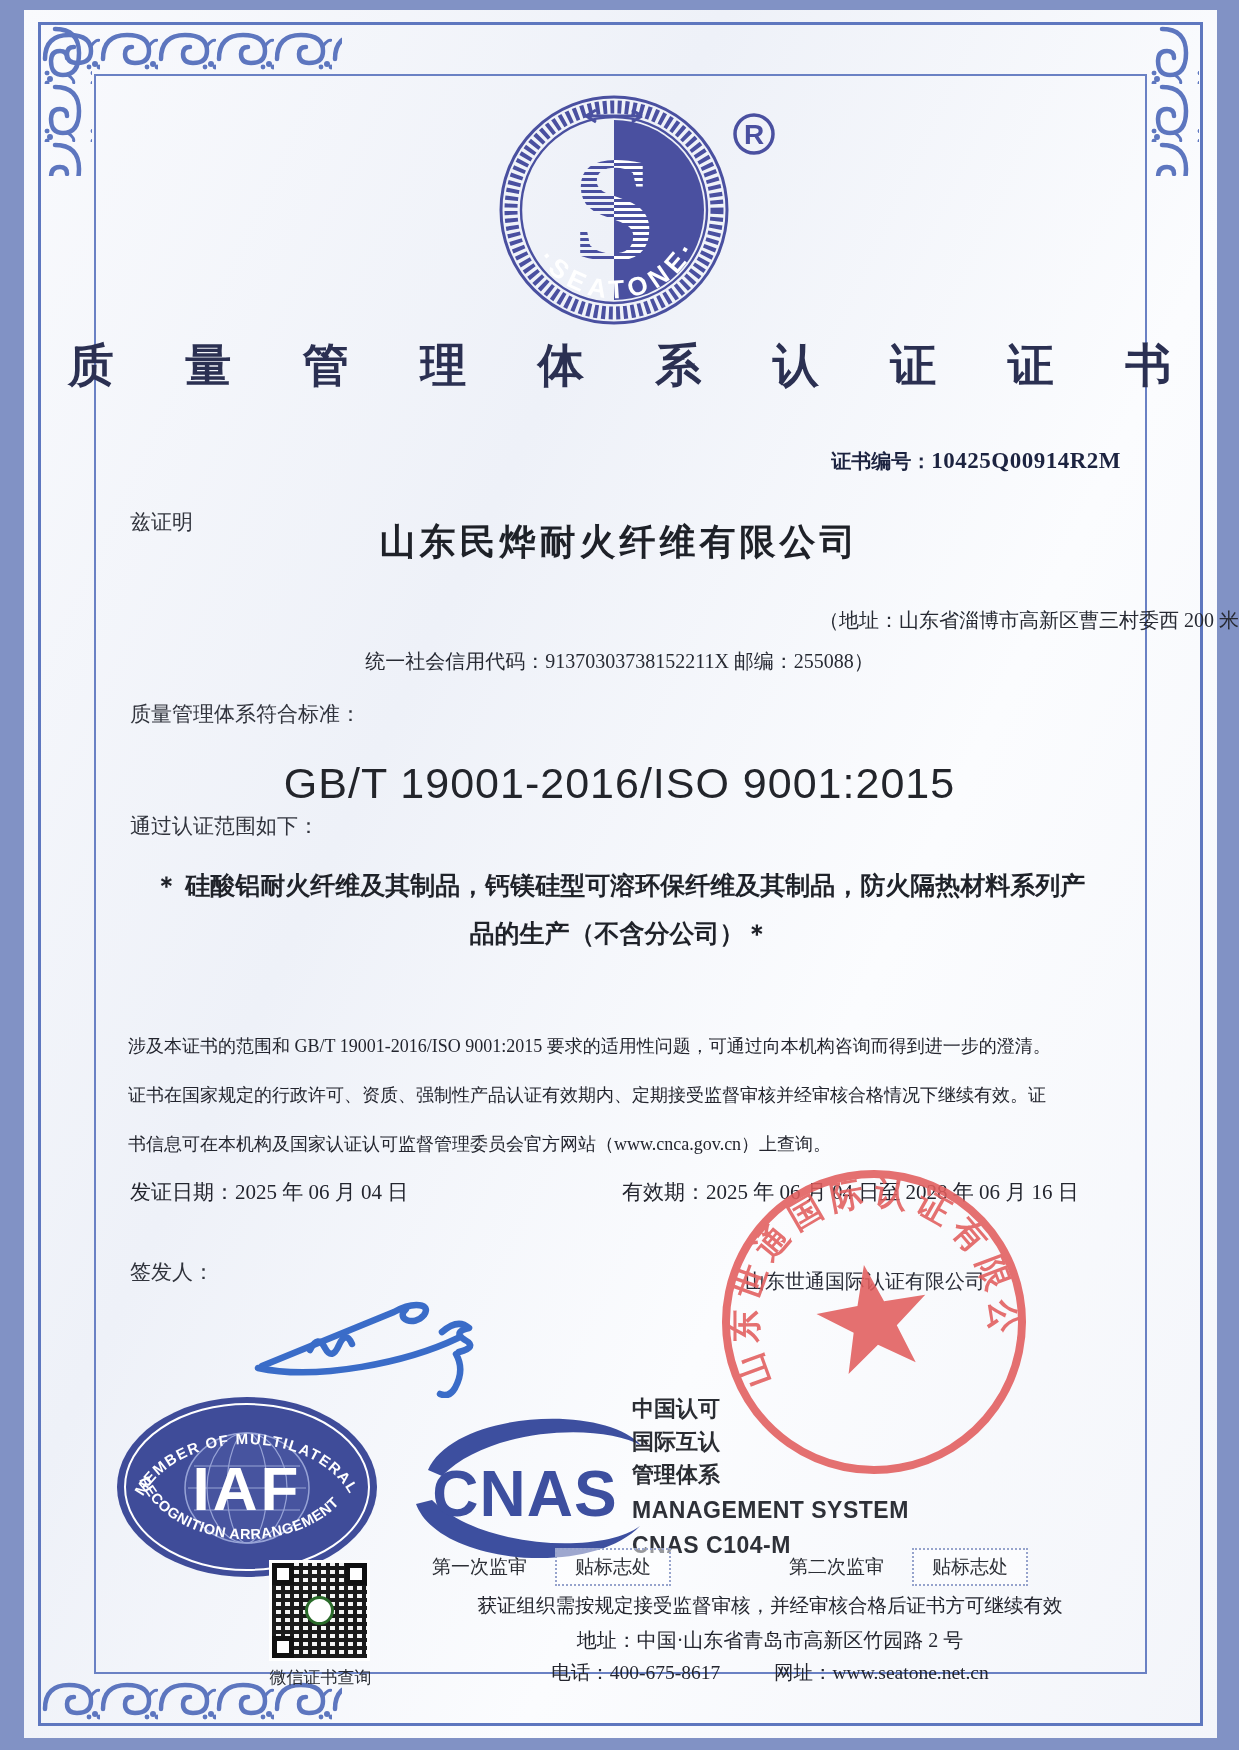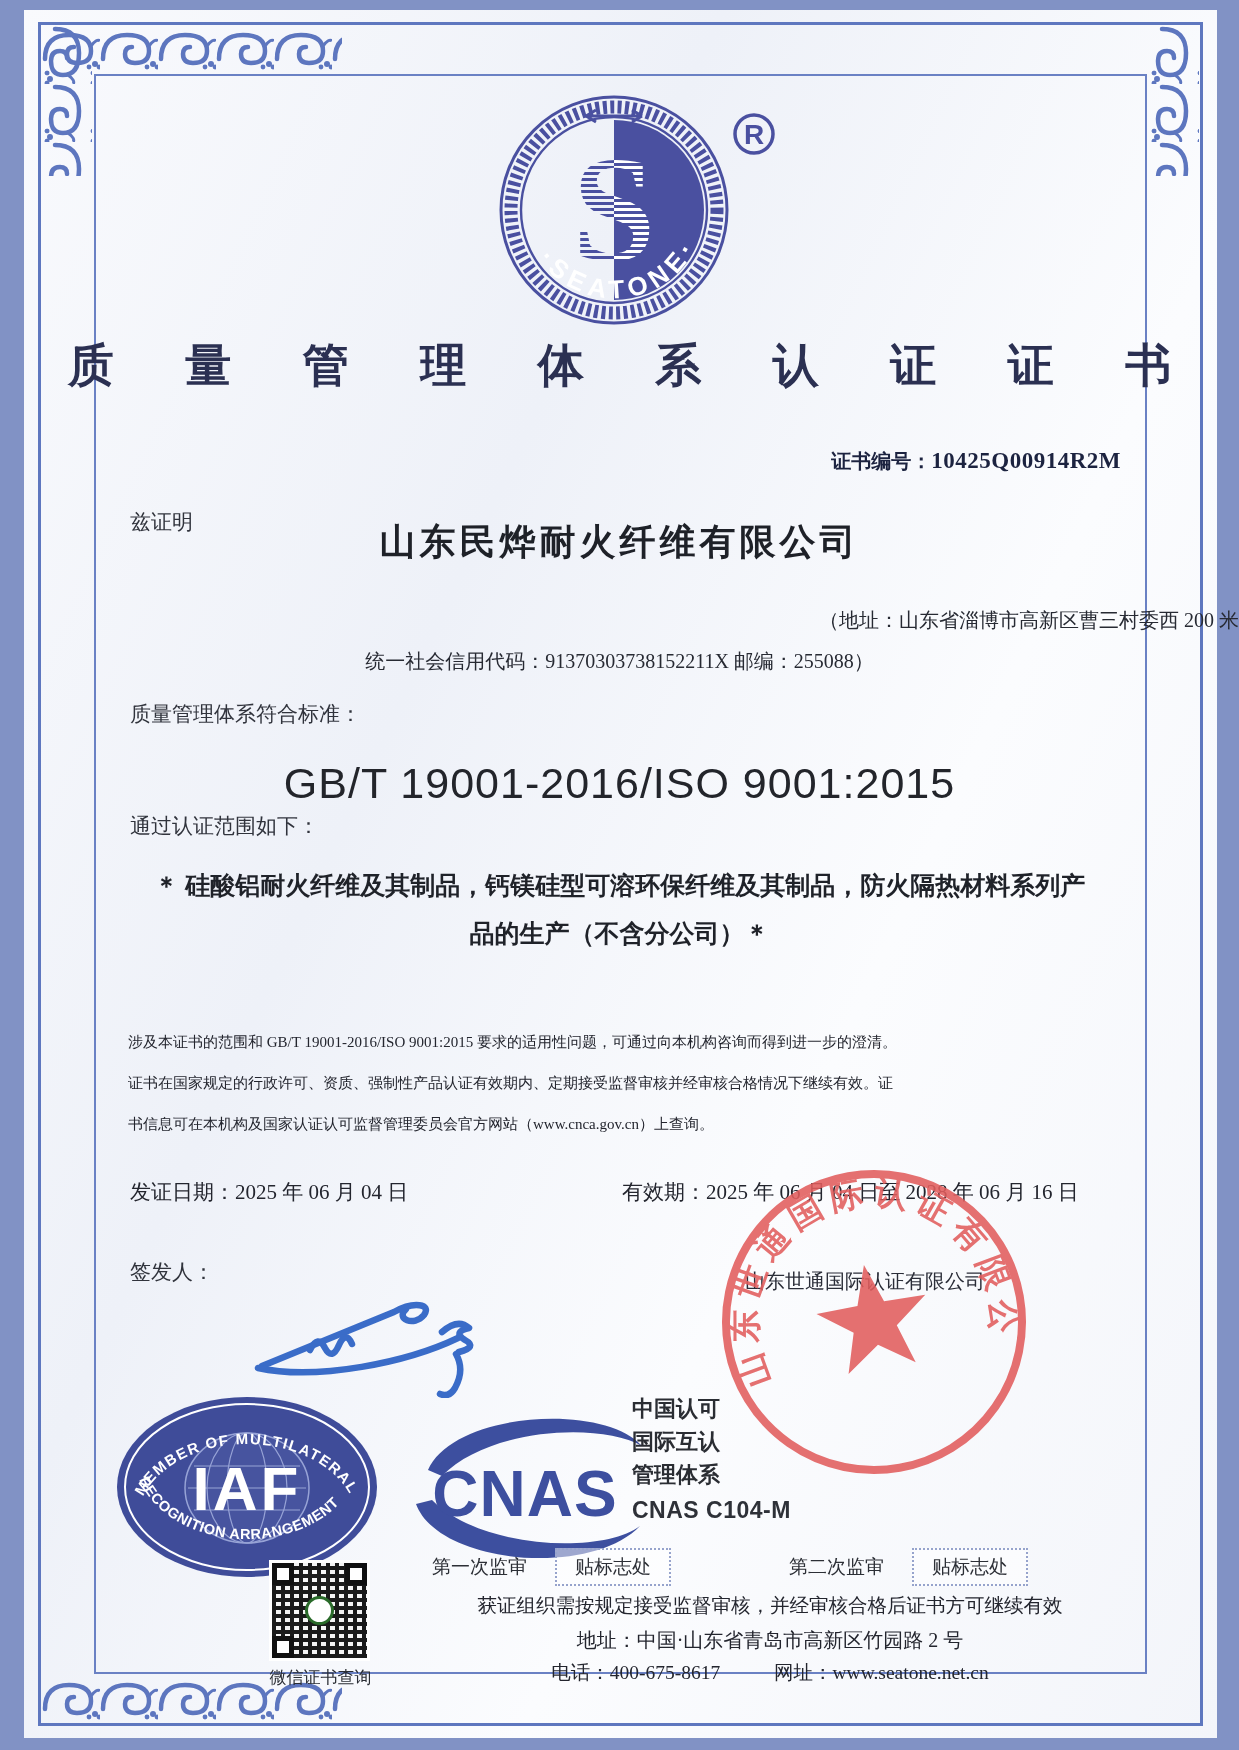--- a/index.html
+++ b/index.html
@@ -31,21 +31,21 @@
   .certno b{font-size:23px;letter-spacing:0.5px;}
   .label-sm{font-size:21px;color:#30333c;}
   .certify{top:508px;left:130px;}
   .company{top:518px;font-size:36px;font-weight:bold;color:#1e2128;letter-spacing:4px;}
   .addr1{top:607px;font-size:20px;color:#272a33;text-align:right;}
   .addr2{top:648px;font-size:20px;color:#272a33;}
   .stdlabel{top:700px;left:130px;}
   .standard{top:740px;font-size:43px;color:#23252b;font-family:"Liberation Sans","DejaVu Sans",sans-serif;letter-spacing:1px;margin-top:19px;}
   .scopelabel{top:812px;left:130px;}
   .scope{top:862px;left:110px;right:110px;text-align:center;font-size:25px;font-weight:bold;color:#1f2229;line-height:1.9;}
-  .legal{top:1022px;left:128px;right:118px;font-size:15px;color:#23252e;line-height:2.72;}
+  .legal{top:1022px;left:128px;right:118px;font-size:18px;color:#23252e;line-height:2.72;}
   .dates{top:1178px;left:130px;right:120px;font-size:21px;color:#23252e;}
   .dates .valid{position:absolute;left:492px;top:0;}
   .signer{top:1258px;left:130px;}
   .issuer{top:1268px;left:700px;width:330px;text-align:center;font-size:20px;color:#2a2d38;z-index:1;}
   .sig{top:1288px;left:248px;z-index:1;}
   .seal{top:1162px;left:714px;z-index:3;opacity:0.88;}
   .iaf{top:1392px;left:112px;}
   .cnas{top:1400px;left:398px;}
   .accred{top:1394px;left:632px;line-height:1.5;}
   .accred .zh{font-size:22px;font-weight:bold;color:#2a2d33;font-family:Liberation Mono, monospace;}
@@ -245,20 +245,21 @@
   <svg class="abs cnas" width="255" height="180" viewBox="0 0 255 180">
     <path d="M30 70 C55 12 205 2 244 46 C202 22 90 28 44 76 Z" fill="#3d4f9f"></path>
     <path d="M18 104 C40 164 192 178 242 126 C205 154 85 150 34 100 Z" fill="#3d4f9f"></path>
     <text x="127" y="116" text-anchor="middle" font-family="Liberation Sans, DejaVu Sans, sans-serif" font-weight="bold" font-size="64" fill="#3d4f9f" letter-spacing="1">CNAS</text>
   </svg>
 
   <div class="abs accred">
     <div class="zh">中国认可</div>
     <div class="zh">国际互认</div>
     <div class="zh">管理体系</div>
+    <div class="en">MANAGEMENT SYSTEM</div>
     <div class="en">CNAS C104-M</div>
   </div>
 
   <div class="abs qr">
     <div class="finder f1"></div>
     <div class="finder f2"></div>
     <div class="finder f3"></div>
     <div class="hub"></div>
   </div>
   <div class="abs qrlabel">微信证书查询</div>

